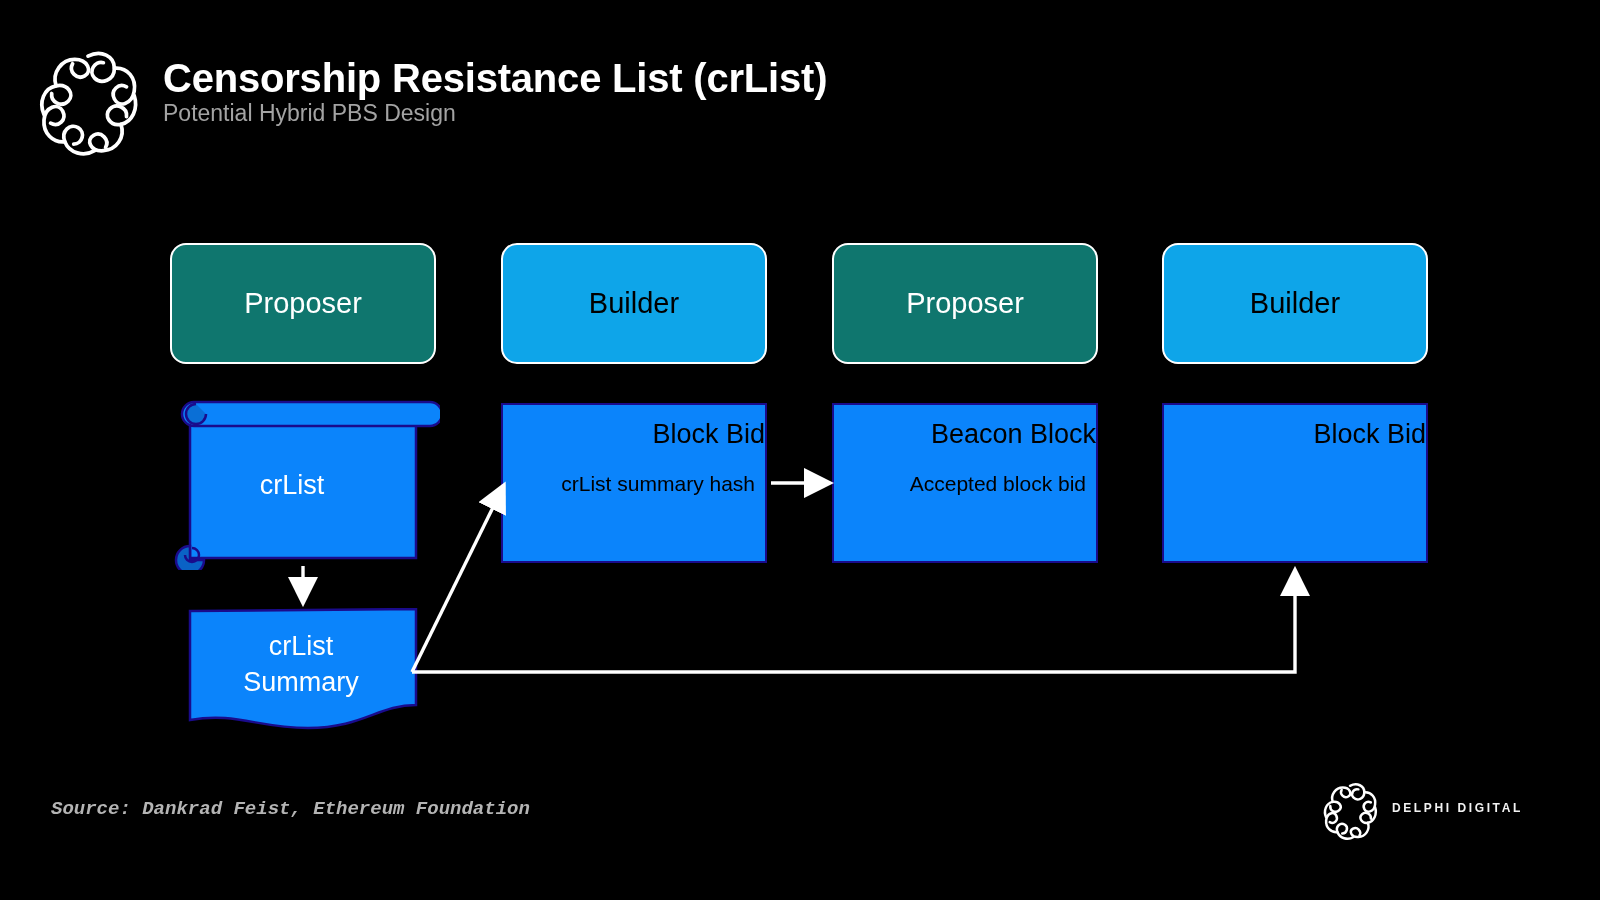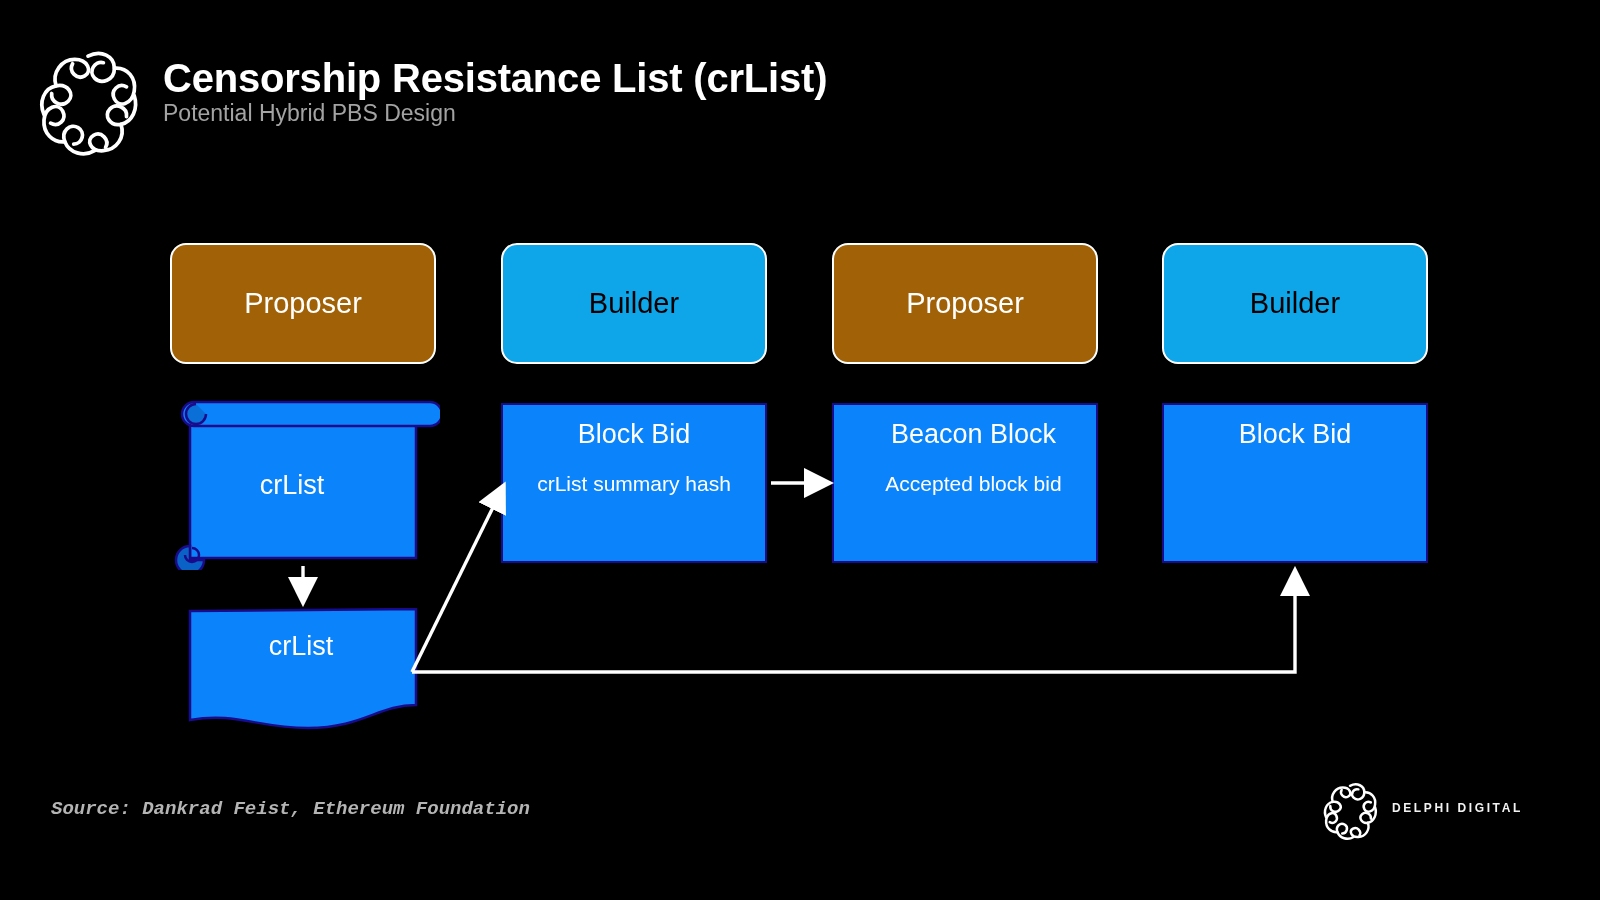--- a/index.html
+++ b/index.html
@@ -24,28 +24,28 @@
     white-space:nowrap;
   }
 
   
   .role {
     position:absolute; top:243px; width:266px; height:121px;
     border-radius:16px; border:2px solid #ffffff;
     display:flex; align-items:center; justify-content:center;
     font-size:29px; line-height:1.1; text-align:center;
   }
-  .role.proposer { background:#a16207; color:#ffffff; }
+  .role.proposer { background:#0f766e; color:#ffffff; }
   .role.builder  { background:#0ea5e9; color:#000000; }
 
   
   .dbox {
     position:absolute; background:#0b84fb; border:2px solid #1a0b8c;
-    color:#ffffff; text-align:center;
-    display:flex; flex-direction:column; align-items:center;
+    color:#000000; text-align:center;
+    display:flex; flex-direction:column; align-items:flex-end;
     padding-top:14px;
   }
   .dbox .t  { font-size:27px; line-height:1.15; }
   .dbox .s  { font-size:21px; line-height:1.35; margin-top:20px; padding:0 10px; }
   .dbox .s.tight { margin-top:22px; }
 
   
   .scroll-wrap { position:absolute; left:168px; top:398px; width:272px; height:172px; }
   .scroll-label {
     position:absolute; left:0; top:72px; width:248px;
@@ -126,20 +126,21 @@
     </svg>
     <div class="scroll-label">crList</div>
   </div>
 
   <div class="wave-wrap">
     <svg viewBox="0 0 230 125" width="230" height="125" aria-hidden="true">
       <path d="M2 3 L228 1 L228 97 C190 97 175 120 120 120 C70 120 48 104 2 112 Z" fill="#0b84fb" stroke="#1a0b8c" stroke-width="2.5"></path>
     </svg>
     <div class="wave-label">
       <div>crList</div>
+      <div>Summary</div>
     </div>
   </div>
 
   <div class="dbox" style="left:501px; top:403px; width:266px; height:160px;">
     <div class="t">Block Bid</div>
     <div class="s">crList summary hash</div>
   </div>
 
   <div class="dbox" style="left:832px; top:403px; width:266px; height:160px;padding-left:17px;">
     <div class="t">Beacon Block</div>

